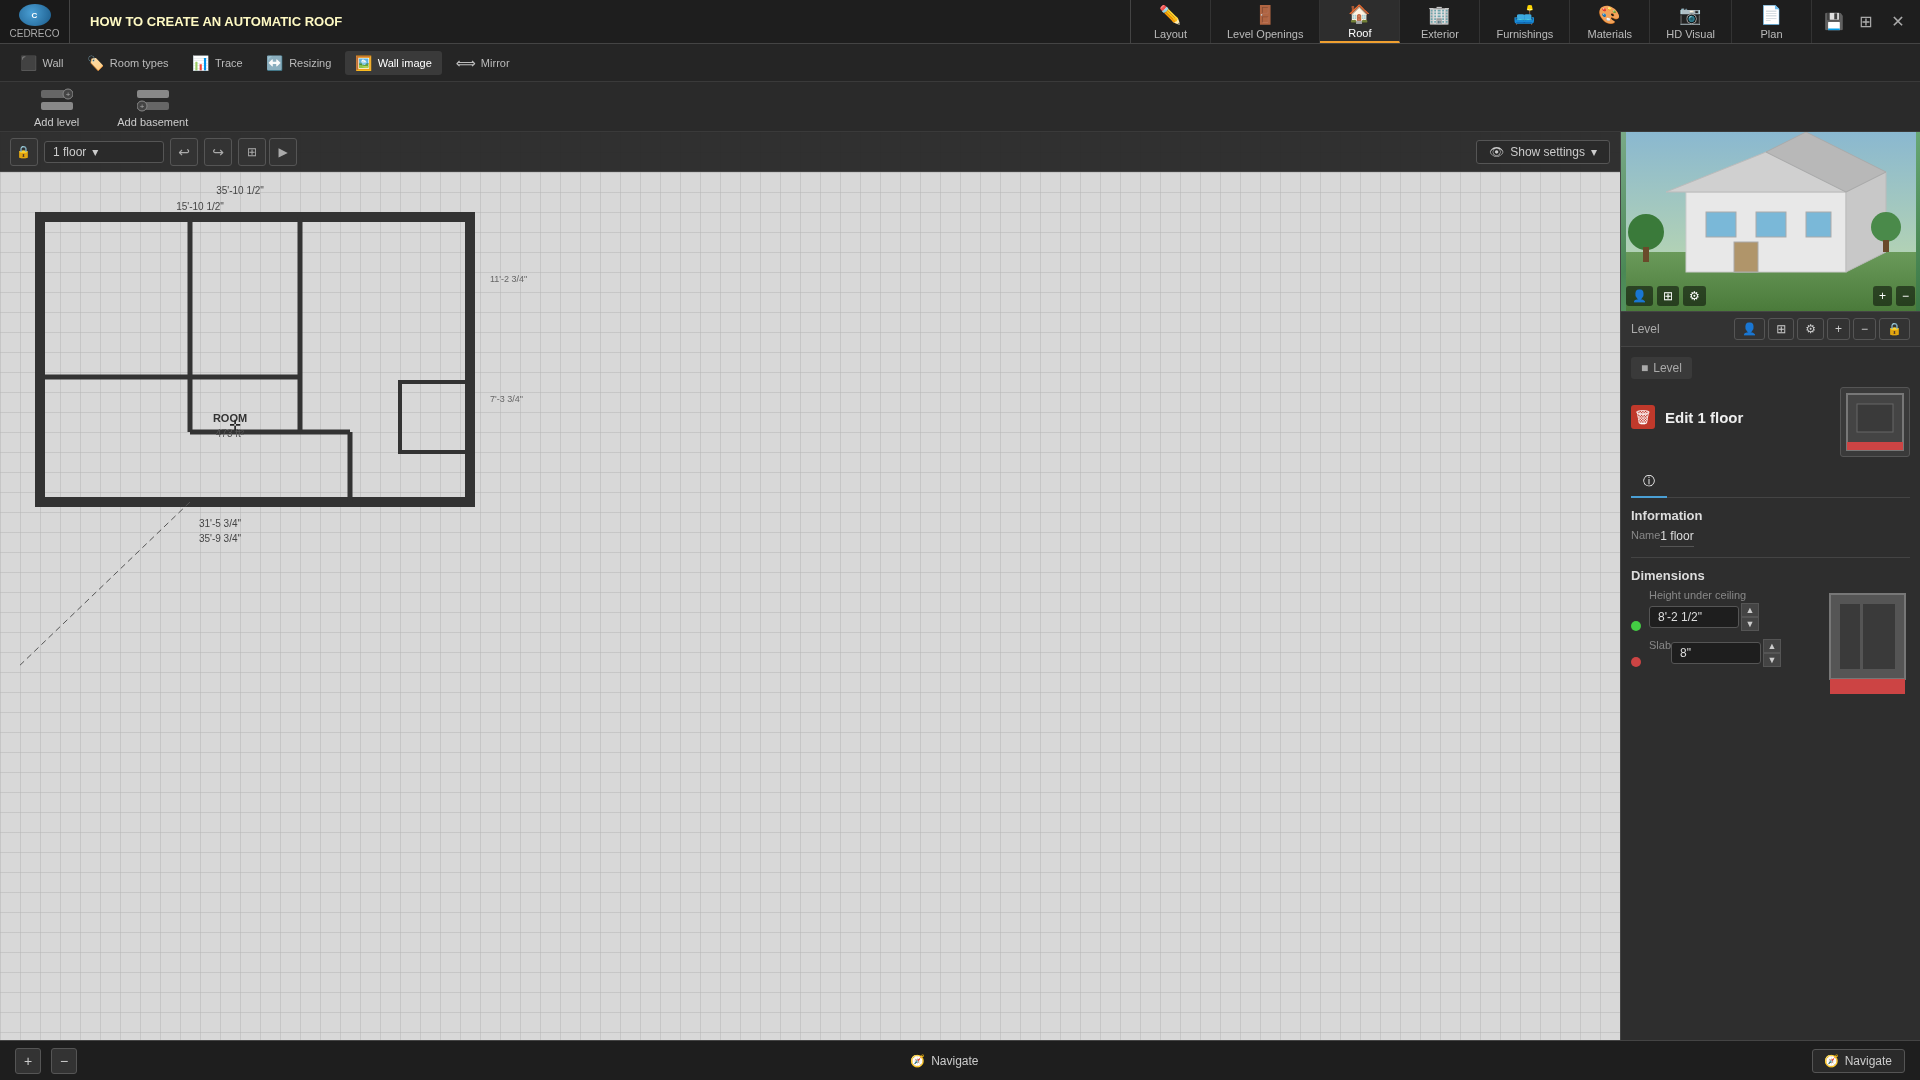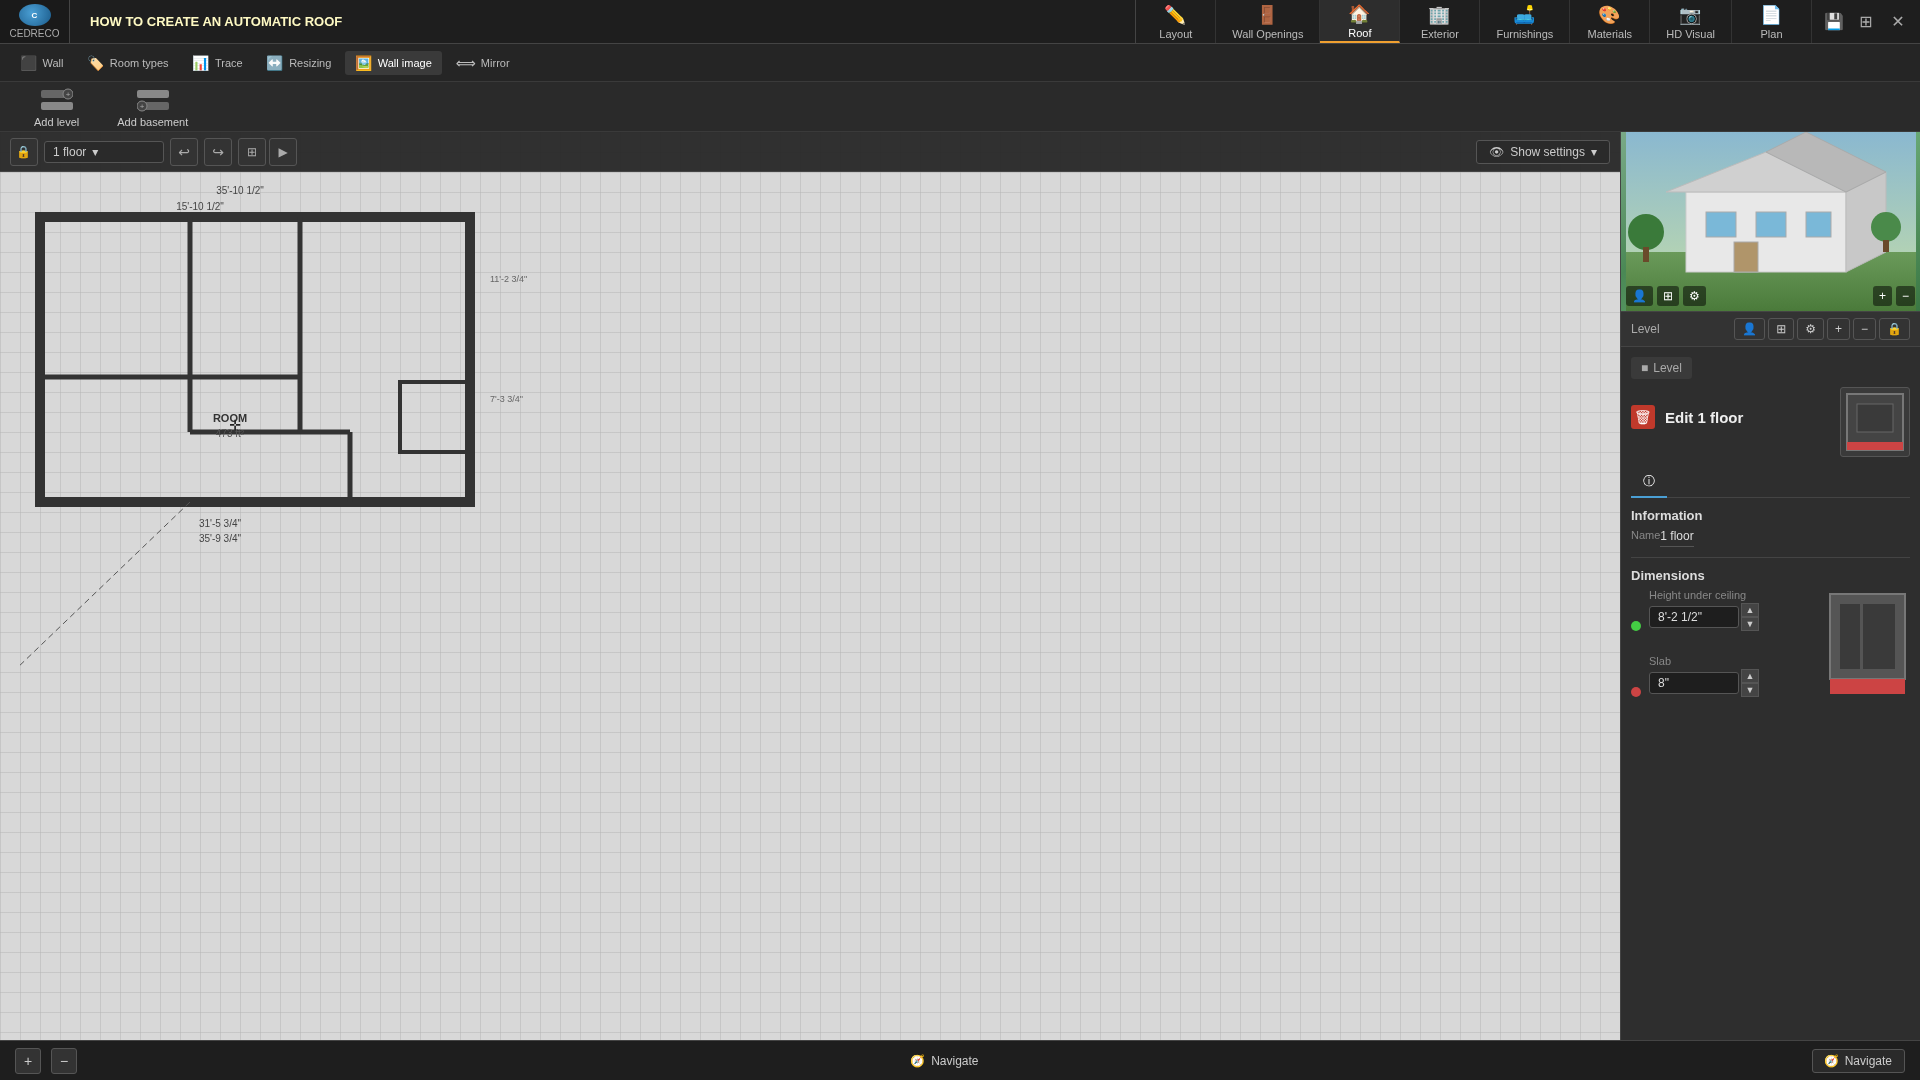--- a/index.html
+++ b/index.html
@@ -173,21 +173,21 @@
   <div class="nav-title">HOW TO CREATE AN AUTOMATIC ROOF</div>
   <div class="nav-tabs">
 
     <div class="nav-tab">
       <span class="tab-icon">✏️</span>
       <span>Layout</span>
     </div>
 
     <div class="nav-tab">
       <span class="tab-icon">🚪</span>
-      <span>Wall Openings</span>
+      <span>Level Openings</span>
     </div>
 
     <div class="nav-tab active">
       <span class="tab-icon">🏠</span>
       <span>Roof</span>
     </div>
 
     <div class="nav-tab">
       <span class="tab-icon">🏢</span>
       <span>Exterior</span>
@@ -460,21 +460,21 @@
                   <div class="dim-spinner">
                     <button class="dim-spin-btn">▲</button>
                     <button class="dim-spin-btn">▼</button>
                   </div>
                 </div>
               </div>
             </div>
 
             <div class="dim-row">
               <div class="dim-dot red"></div>
-              <div style="display:flex;flex-direction:column;flex:1;margin-top:16px;">
+              <div style="display:flex;flex-direction:row;flex:1;">
                 <div class="info-label">Slab</div>
                 <div style="display:flex;align-items:center;gap:2px;">
                   <input type="text" class="dim-input" style="width: 90px;" value="8&quot;">
                   <div class="dim-spinner">
                     <button class="dim-spin-btn">▲</button>
                     <button class="dim-spin-btn">▼</button>
                   </div>
                 </div>
               </div>
             </div>

